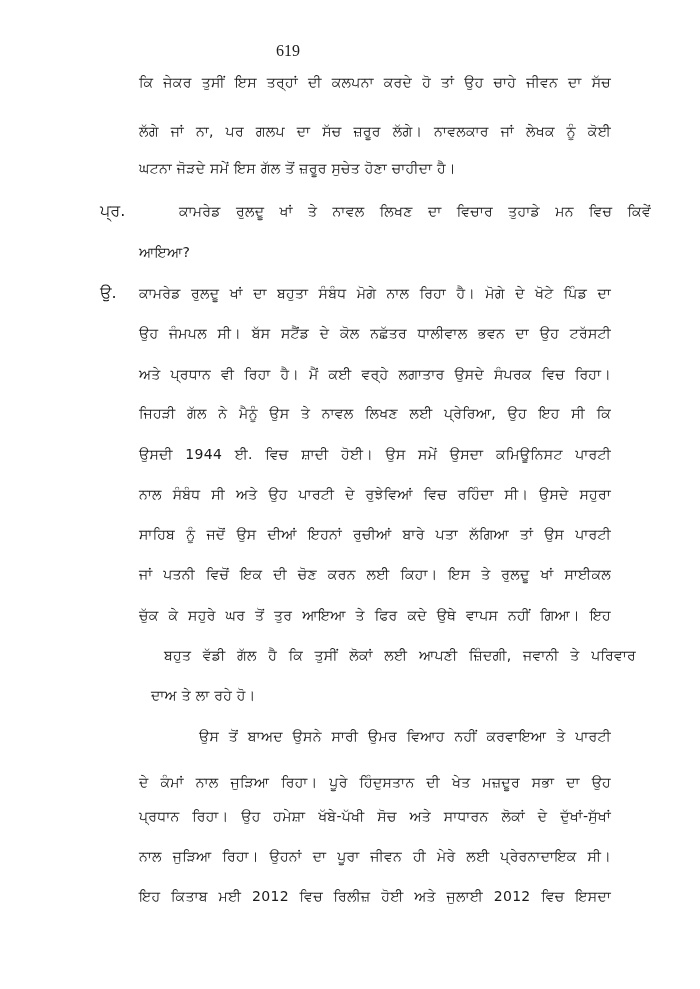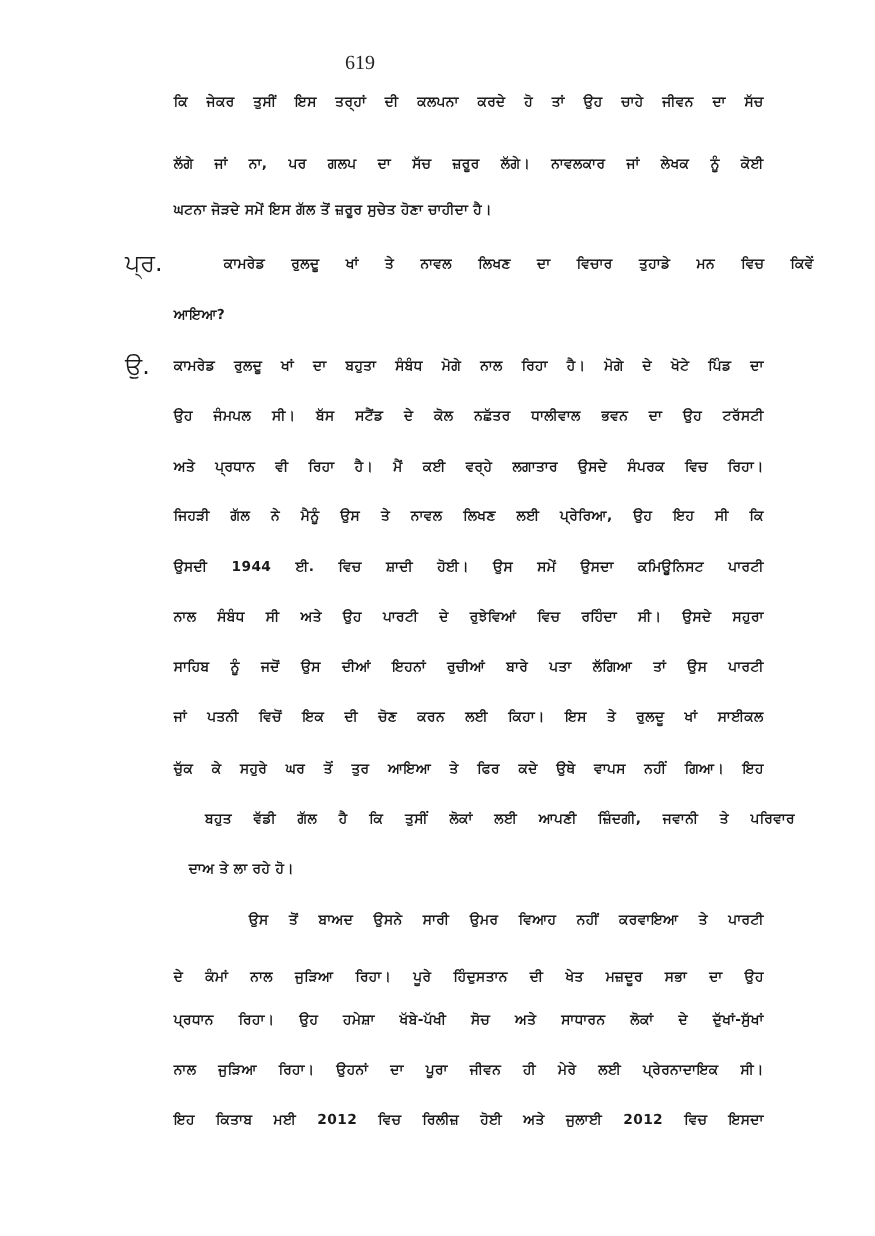--- a/index.html
+++ b/index.html
@@ -22,39 +22,38 @@
       width: 576px;
       text-align: center;
       font-family: "Liberation Serif", "DejaVu Serif", serif;
       font-size: 16px;
       color: #222;
     }
     .line {
       position: absolute;
       left: 139px;
       width: 472px;
-      font-size: 11px;
+      font-size: 14px;
       line-height: 20px;
       white-space: nowrap;
       text-align: justify;
       text-align-last: justify;
       letter-spacing: 0.3px;
-      font-weight: bold;
     }
     .line.last {
       text-align-last: left;
     }
     .line.indent {
       left: 199px;
       width: 412px;
     }
     .marker {
       position: absolute;
       left: 100px;
-      font-size: 19px;
+      font-size: 16px;
       line-height: 20px;
     }
   </style>
 </head>
 <body>
 
 <div class="page-number">619</div>
 
 <div>
   <div class="line" style="top:72px;">ਕਿ ਜੇਕਰ ਤੁਸੀਂ ਇਸ ਤਰ੍ਹਾਂ ਦੀ ਕਲਪਨਾ ਕਰਦੇ ਹੋ ਤਾਂ ਉਹ ਚਾਹੇ ਜੀਵਨ ਦਾ ਸੱਚ</div>

